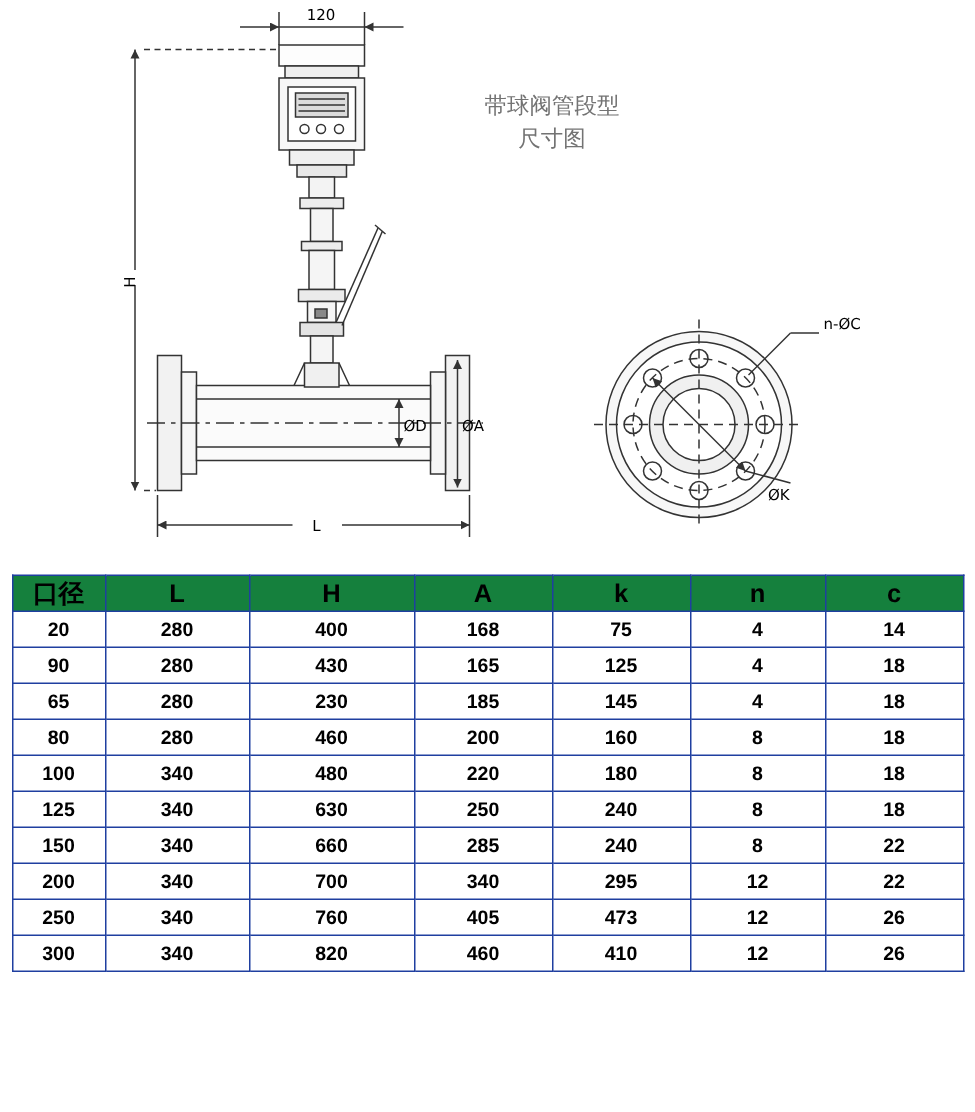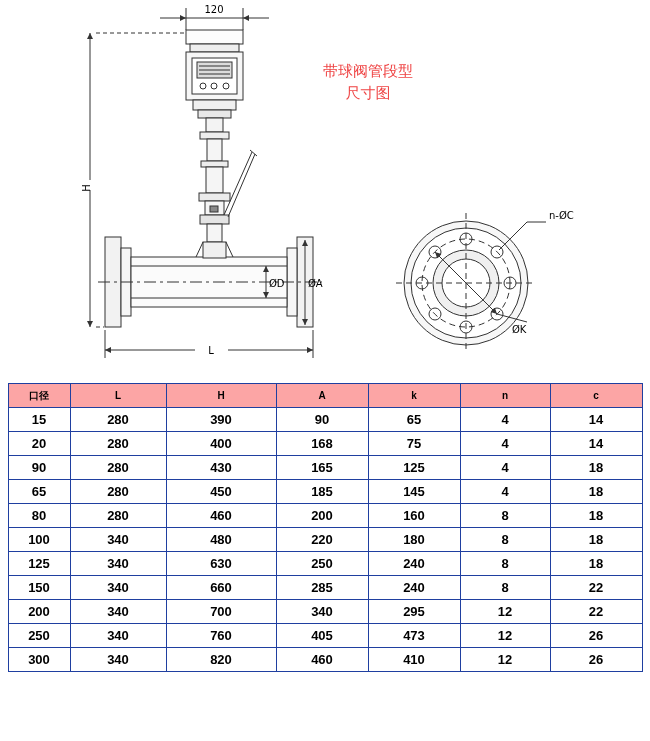--- a/index.html
+++ b/index.html
@@ -16,42 +16,42 @@
     width:538px;height:375px;
   }
   .diagram svg{display:block;}
   .title{
     position:absolute;
     left:288px; top:60px;
     width:160px;
     text-align:center;
     font-size:15px;
     line-height:22px;
-    color:#ef4444;
+    color:#737373;
     font-family:Liberation Serif, serif;
     white-space:pre-line;
   }
   table.dim{
     border-collapse:collapse;
     width:634px;
     margin:8px auto 0 auto;
     table-layout:fixed;
   }
   table.dim th, table.dim td{
     border:1px solid #1f3fa0;
     text-align:center;
     font-size:13px;
     font-weight:bold;
     height:23px;
     padding:0;
     color:#000;
   }
   table.dim thead th{
-    background:#fca5a5;
-    font-size:10px;
+    background:#15803d;
+    font-size:17px;
   }
   table.dim col.c0{width:62px;}
   table.dim col.c1{width:96px;}
   table.dim col.c2{width:110px;}
   table.dim col.c3{width:92px;}
   table.dim col.c4{width:92px;}
   table.dim col.c5{width:90px;}
   table.dim col.c6{width:92px;}
   .lbl{font-family:"DejaVu Sans", sans-serif;font-size:10px;}
 </style>
@@ -189,50 +189,41 @@
       <th>L</th>
       <th>H</th>
       <th>A</th>
       <th>k</th>
       <th>n</th>
       <th>c</th>
     </tr>
   </thead>
   <tbody id="tbody">
       <tr>
-        <td>15</td>
-        <td>280</td>
-        <td>390</td>
-        <td>90</td>
-        <td>65</td>
-        <td>4</td>
-        <td>14</td>
-      </tr>
-      <tr>
         <td>20</td>
         <td>280</td>
         <td>400</td>
         <td>168</td>
         <td>75</td>
         <td>4</td>
         <td>14</td>
       </tr>
       <tr>
         <td>90</td>
         <td>280</td>
         <td>430</td>
         <td>165</td>
         <td>125</td>
         <td>4</td>
         <td>18</td>
       </tr>
       <tr>
         <td>65</td>
         <td>280</td>
-        <td>450</td>
+        <td>230</td>
         <td>185</td>
         <td>145</td>
         <td>4</td>
         <td>18</td>
       </tr>
       <tr>
         <td>80</td>
         <td>280</td>
         <td>460</td>
         <td>200</td>

